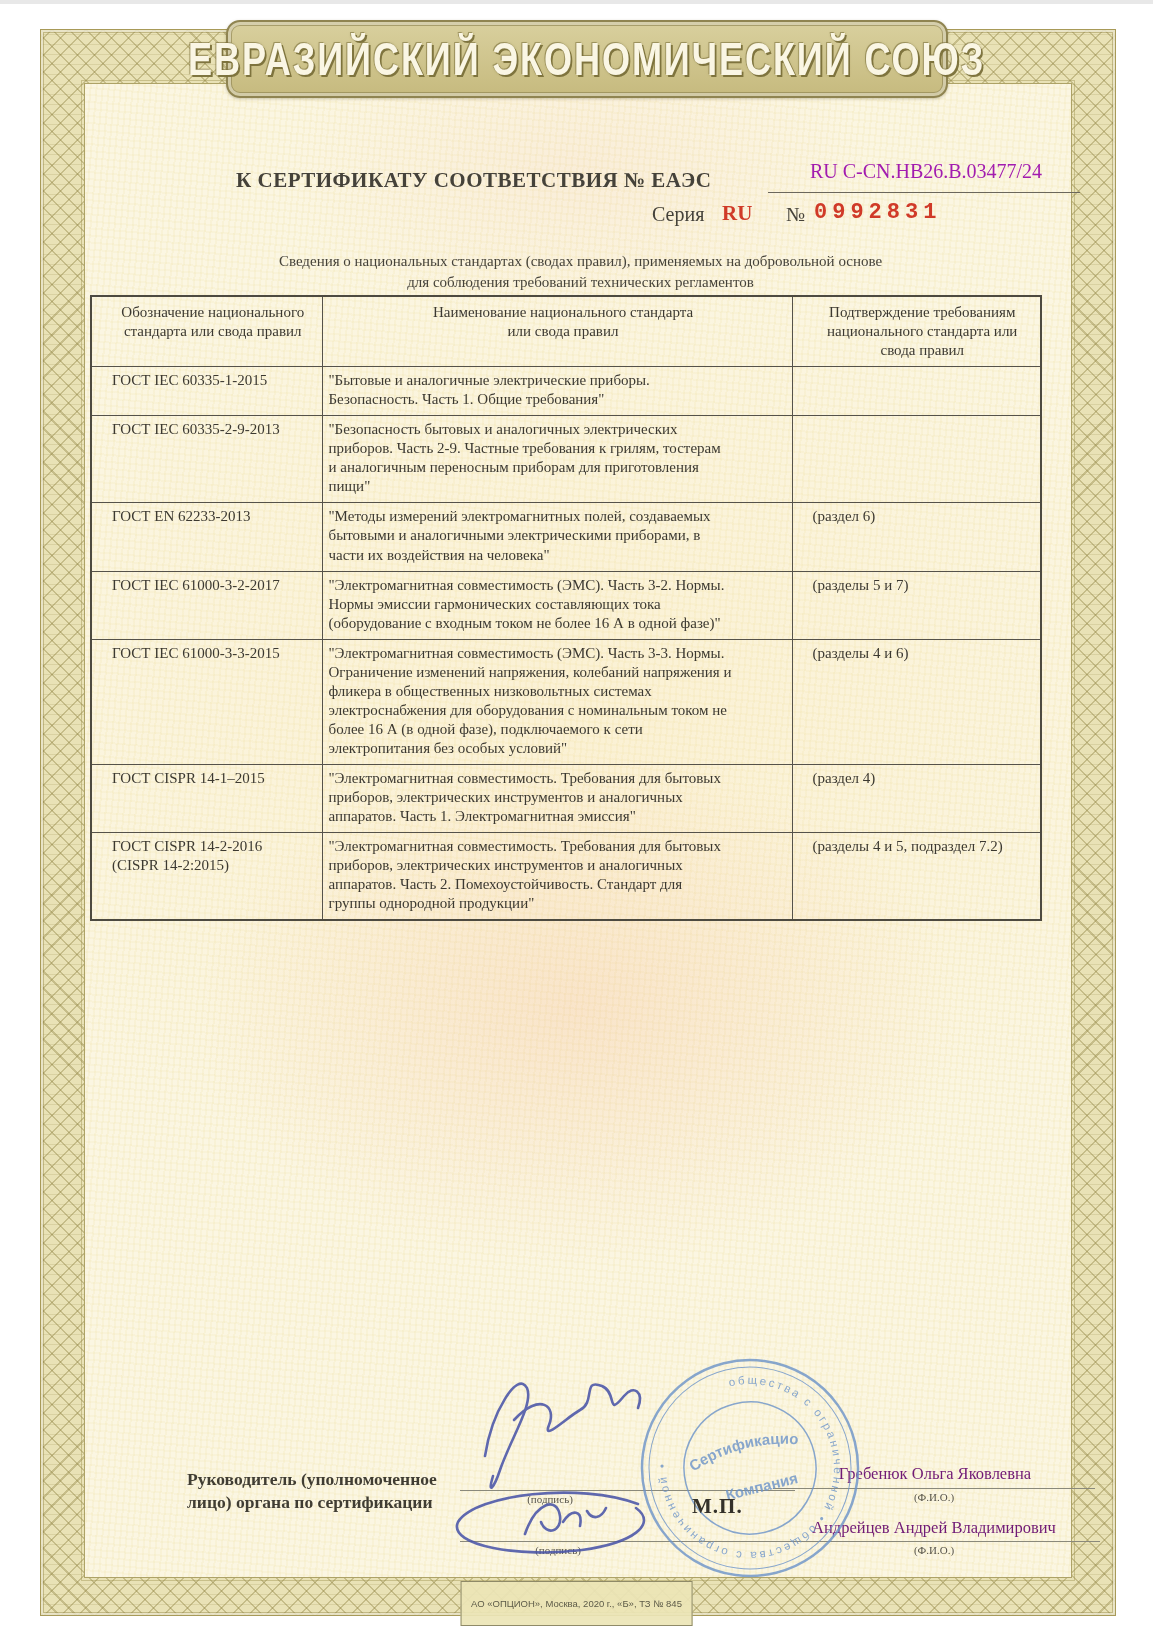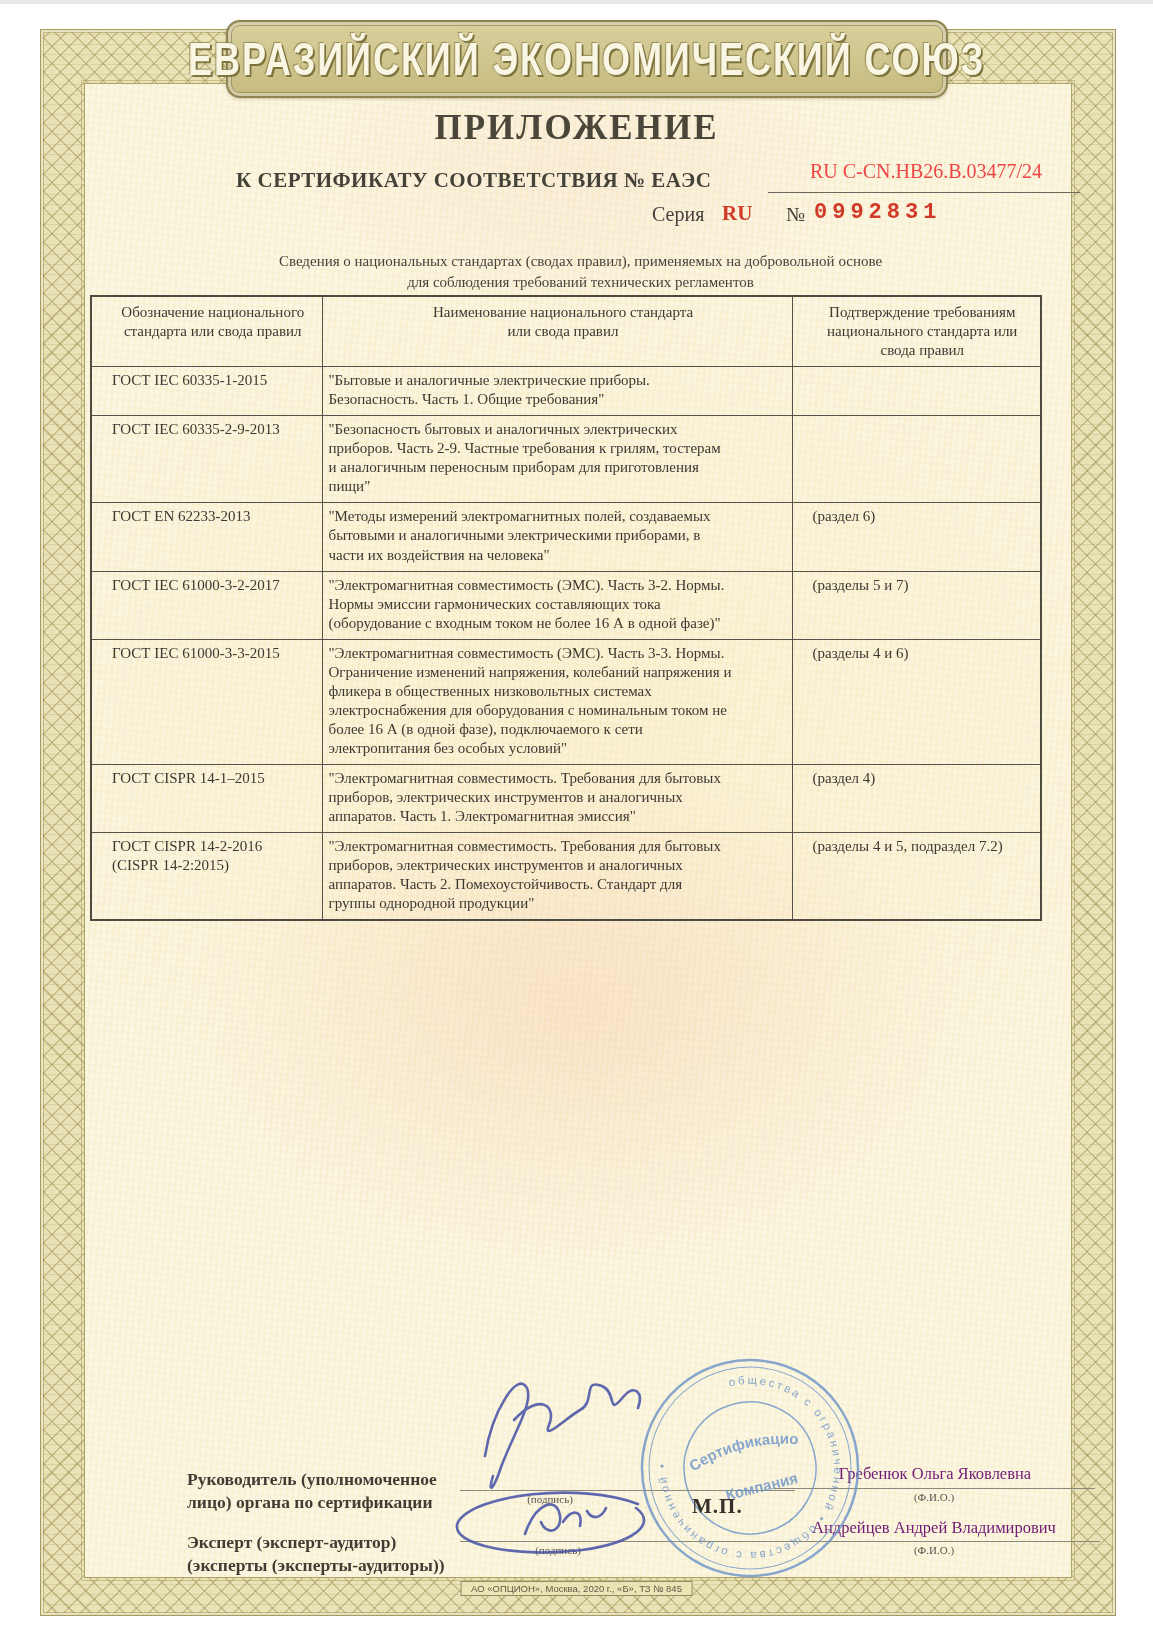--- a/index.html
+++ b/index.html
@@ -38,21 +38,21 @@
     border:2px solid #8f8451;border-radius:14px;
     box-shadow: inset 0 0 0 3px rgba(250,246,225,.55), inset 0 0 0 4px rgba(143,132,81,.65), 0 1px 3px rgba(110,100,55,.35);
     display:flex;align-items:center;justify-content:center;}
   .banner-text{font-family:"Liberation Sans", sans-serif;font-weight:bold;font-size:38px;
     letter-spacing:2px;color:#faf6e4;white-space:nowrap;transform:scale(.95,1.22);
     text-shadow:2px 2px 0 rgba(122,112,58,.95), -1px -1px 0 rgba(122,112,58,.55), 0 0 2px rgba(122,112,58,.6);}
 
   .title{left:0;top:104px;width:100%;text-align:center;font-size:35px;font-weight:bold;
     letter-spacing:2px;color:#4a463a;}
   .subtitle{left:236px;top:164px;font-size:21px;font-weight:bold;color:#45423a;letter-spacing:.5px;}
-  .cert-number{left:770px;top:156px;width:312px;text-align:center;font-size:20px;color:#ef4444;}
+  .cert-number{left:770px;top:156px;width:312px;text-align:center;font-size:20px;color:#a21caf;}
   .cert-underline{left:768px;top:188px;width:312px;border-top:1px solid #6b675c;height:0;}
   .series-label{left:652px;top:199px;font-size:20px;color:#45423a;}
   .series-value{left:722px;top:197px;font-size:21px;font-weight:bold;}
   .number-label{left:786px;top:199px;font-size:20px;color:#45423a;}
   .number-value{left:814px;top:196px;font-family:"Liberation Mono", monospace;font-size:22px;
     font-weight:bold;letter-spacing:5px;}
 
   .intro{left:4px;top:247px;width:100%;text-align:center;font-size:15px;line-height:1.4;color:#46433a;}
 
   
@@ -68,36 +68,35 @@
   .sig-line{border-top:1px solid #8a897b;height:0;}
   .caption{font-size:11px;color:#57544a;text-align:center;}
   .name{font-size:16.5px;color:#701a75;text-align:center;}
   .mp{font-size:21px;font-weight:bold;color:#34312a;letter-spacing:1px;}
 
   .stamp-svg{position:absolute;left:612px;top:1338px;z-index:6;opacity:.8;}
   .sig-svg{position:absolute;left:430px;top:1352px;z-index:7;}
 
   .print-note{position:absolute;left:50%;transform:translateX(-50%);top:1577px;z-index:8;
     font-family:"Liberation Sans", sans-serif;font-size:9.5px;color:#5d5b48;
-    background:rgba(236,229,182,.92);border:1px solid #8f8a68;padding:1px 10px;white-space:nowrap;}
+    background:rgba(236,229,182,.92);border:1px solid #8f8a68;padding:16px 10px;white-space:nowrap;}
 </style>
 </head>
 <body>
 
 <div class="page">
 
   <div class="frame"></div>
   <div class="paper"></div>
   <div class="inner-frame"></div>
 
   <div class="banner">
     <span class="banner-text">ЕВРАЗИЙСКИЙ ЭКОНОМИЧЕСКИЙ СОЮЗ</span>
   </div>
 
-  <div class="abs title">ПРИЛОЖЕНИЕ</div>
   <div class="abs subtitle">К СЕРТИФИКАТУ СООТВЕТСТВИЯ № ЕАЭС</div>
   <div class="abs cert-number">RU C-CN.HB26.B.03477/24</div>
   <div class="abs cert-underline"></div>
   <span class="abs series-label">Серия</span>
   <span class="abs series-value" style="color:#d03a28;">RU</span>
   <span class="abs number-label">№</span>
   <span class="abs number-value" style="color:#d03a28;">0992831</span>
 
   <div class="abs intro ml">Сведения о национальных стандартах (сводах правил), применяемых на добровольной основе
 для соблюдения требований технических регламентов</div>
@@ -175,22 +174,20 @@
         <td class="ml">(разделы 4 и 5, подраздел 7.2)</td>
       </tr>
     </tbody>
   </table>
 
   <div class="abs sign-label ml" style="left:187px;top:1464px;width:310px;">Руководитель (уполномоченное
 лицо) органа по сертификации</div>
   <div class="abs sig-line" style="left:460px;top:1486px;width:335px;"></div>
   <div class="abs caption" style="left:470px;top:1489px;width:160px;">(подпись)</div>
 
-  <div class="abs sign-label ml" style="left:187px;top:1527px;width:330px;">Эксперт (эксперт-аудитор)
-(эксперты (эксперты-аудиторы))</div>
   <div class="abs sig-line" style="left:460px;top:1537px;width:335px;"></div>
   <div class="abs caption" style="left:478px;top:1540px;width:160px;">(подпись)</div>
 
   <div class="abs name" style="left:775px;top:1460px;width:320px;">Гребенюк Ольга Яковлевна</div>
   <div class="abs sig-line" style="left:773px;top:1484px;width:322px;"></div>
   <div class="abs caption" style="left:773px;top:1487px;width:322px;">(Ф.И.О.)</div>
 
   <div class="abs name" style="left:768px;top:1514px;width:332px;">Андрейцев Андрей Владимирович</div>
   <div class="abs sig-line" style="left:768px;top:1537px;width:332px;"></div>
   <div class="abs caption" style="left:768px;top:1540px;width:332px;">(Ф.И.О.)</div>

